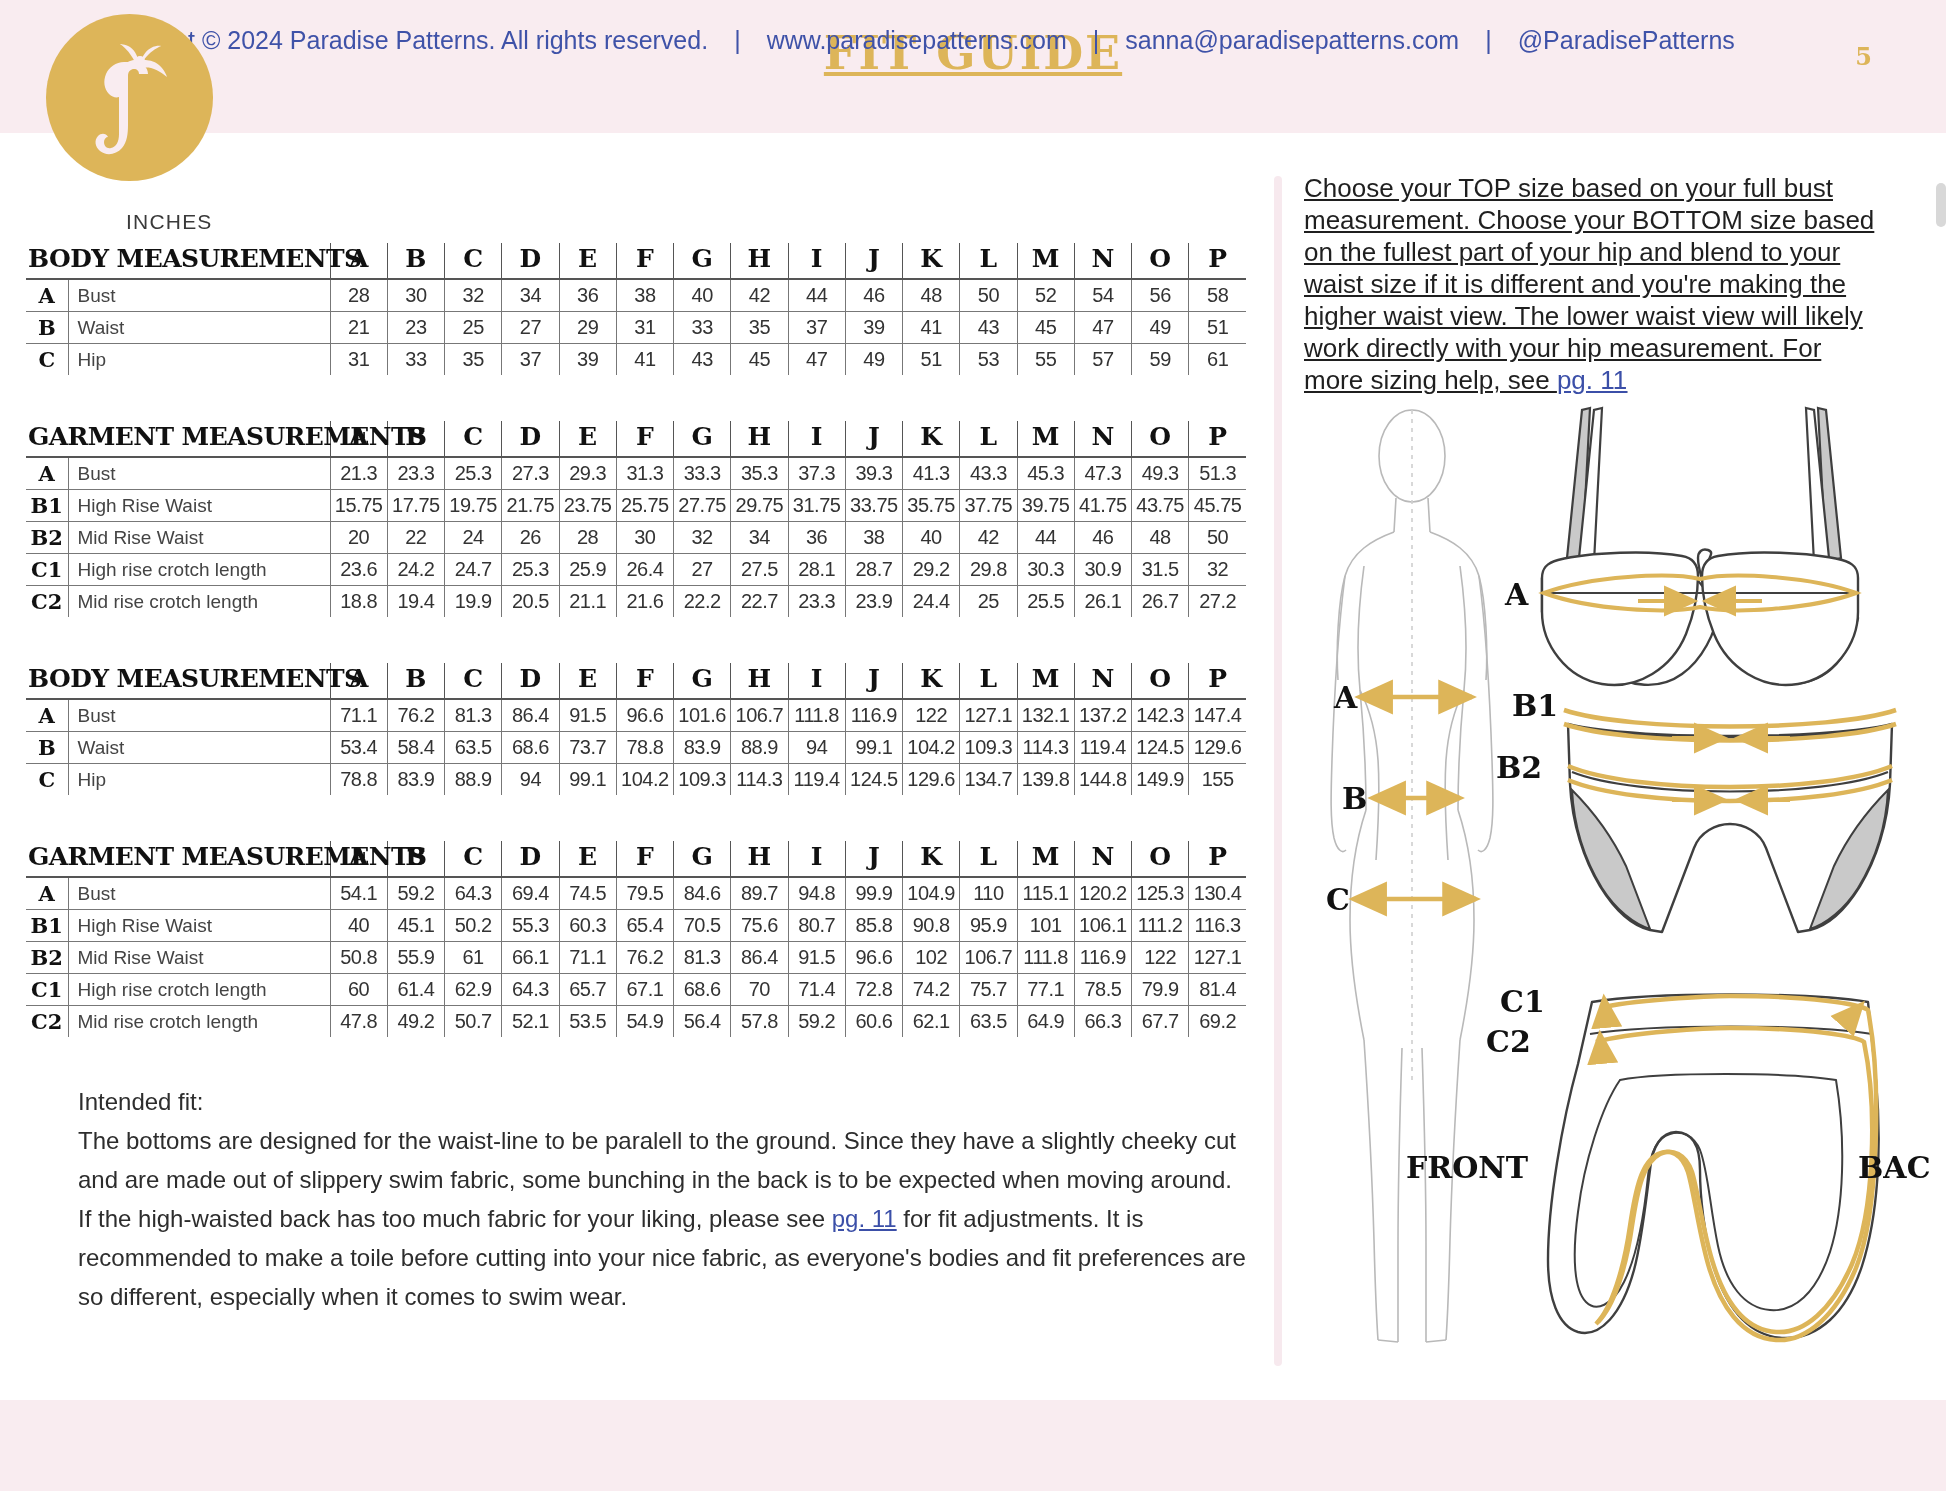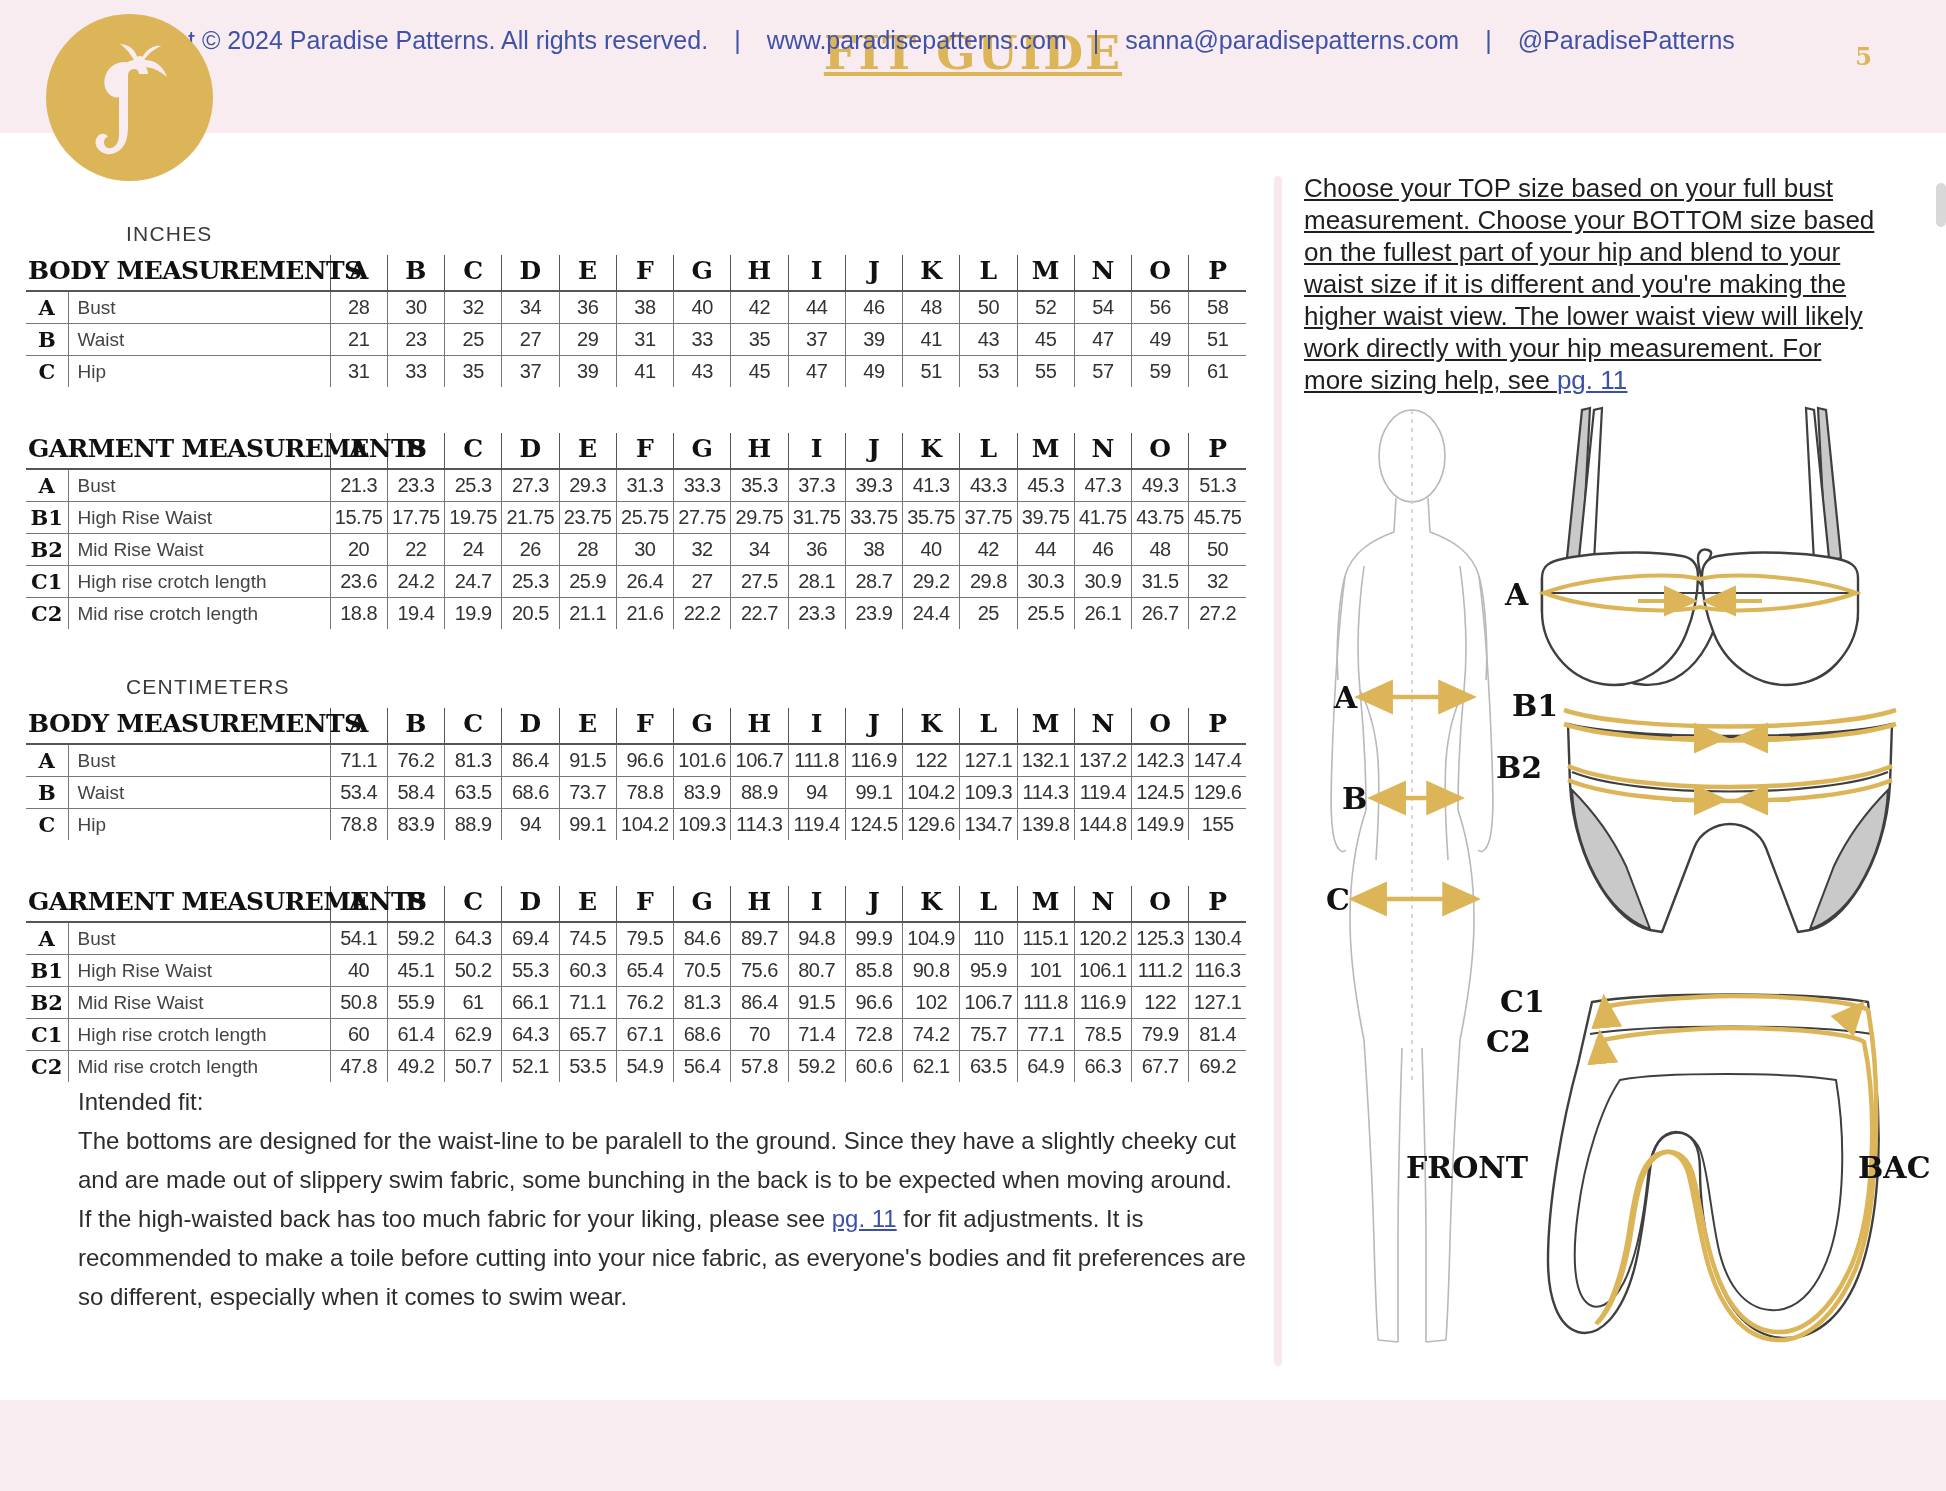--- a/index.html
+++ b/index.html
@@ -59,21 +59,21 @@
     height: 167px;
     border-radius: 50%;
     background: #ddb559;
     z-index: 5;
   }
   .logo svg { display: block; width: 167px; height: 167px; }
 
   
   .left-col {
     position: absolute;
-    top: 222px;
+    top: 210px;
     left: 26px;
     width: 1220px;
   }
 
   .unit-label {
     font-size: 21px;
     color: #3a3a3a;
     letter-spacing: 1.2px;
     margin-left: 100px;
     margin-bottom: 9px;
@@ -491,21 +491,20 @@
             <td class="val">25</td>
             <td class="val">25.5</td>
             <td class="val">26.1</td>
             <td class="val">26.7</td>
             <td class="val">27.2</td>
           </tr>
         </tbody>
     </table>
 
     <div class="tbl-gap"></div>
-    <div class="unit-label">CENTIMETERS</div>
 
     <table class="mtable">
       <colgroup>
           <col class="c-code">
           <col class="c-name">
         <col class="c-val">
           <col class="c-val">
           <col class="c-val">
           <col class="c-val">
           <col class="c-val">

